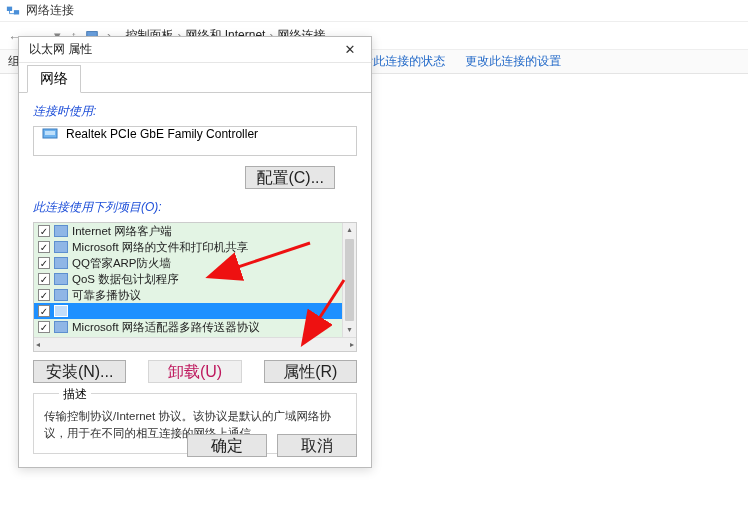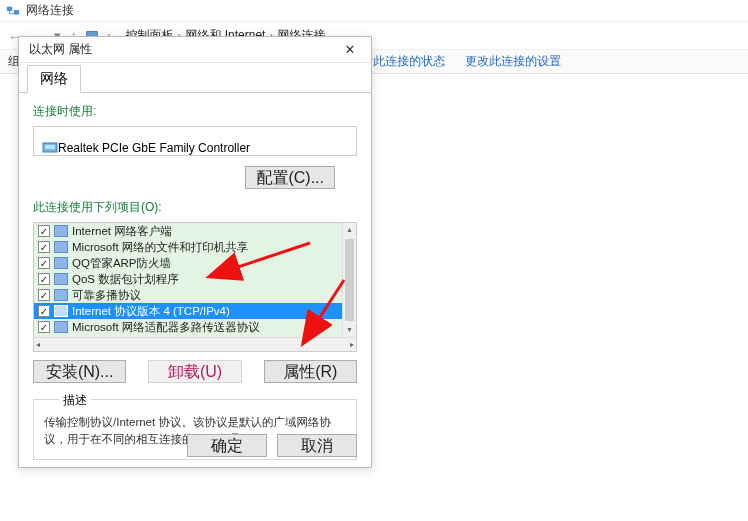--- a/index.html
+++ b/index.html
@@ -98,28 +98,29 @@
     padding: 4px 12px;
     border: 1px solid #ccc;
     border-bottom: 1px solid #fff;
     background: #fff;
     position: relative;
     top: 1px;
     font-size: 14px;
   }
 
   .dlg-body { padding: 10px 14px 8px 14px; }
-  .lbl { color: #15803d; margin-bottom: 6px; }
+  .lbl { color: #1d4ed8; margin-bottom: 6px; font-style: italic; }
 
   .adapter-box {
     border: 1px solid #ccc;
     height: 30px;
     display: flex;
-    align-items: flex-end;
+    align-items: flex-start;
     padding: 0 8px;
+    gap: 8px;
     margin-bottom: 10px;
   }
   .net-icon { width: 16px; height: 14px; }
   .cfg-row { display: flex; justify-content: flex-end; margin-bottom: 10px; padding-right: 22px; }
   .btn {
     min-width: 80px;
     height: 23px;
     border: 1px solid #adadad;
     background: #e6e6e6;
     font-size: 16px;
@@ -186,21 +187,21 @@
     background: #f0f0f0;
     border-top: 1px solid #ddd;
     display: flex; align-items: center; justify-content: space-between;
     padding: 0 2px;
     font-size: 8px; color: #666;
   }
 
   .btnrow3 {
     display: flex;
     gap: 22px;
-    margin-bottom: 16px;
+    margin-bottom: 10px;
   }
   .btnrow3 .btn { flex: 1; min-width: 0; }
 
   .group {
     border: 1px solid #d6d6d6;
     padding: 14px 10px 10px 10px;
     position: relative;
     min-height: 56px;
     margin-bottom: 6px;
   }
@@ -312,21 +313,20 @@
               <span>QoS 数据包计划程序</span>
             </div>
             <div class="li">
               <span class="chk">✓</span>
               <span class="pic"></span>
               <span>可靠多播协议</span>
             </div>
             <div class="li selected">
               <span class="chk">✓</span>
               <span class="pic"></span>
-              <span>Internet 协议版本 4 (TCP/IPv4)</span>
             </div>
             <div class="li">
               <span class="chk">✓</span>
               <span class="pic"></span>
               <span>Microsoft 网络适配器多路传送器协议</span>
             </div>
             <div class="li">
               <span>Microsoft LLDP 协议驱动程序</span>
             </div>
           </div>

